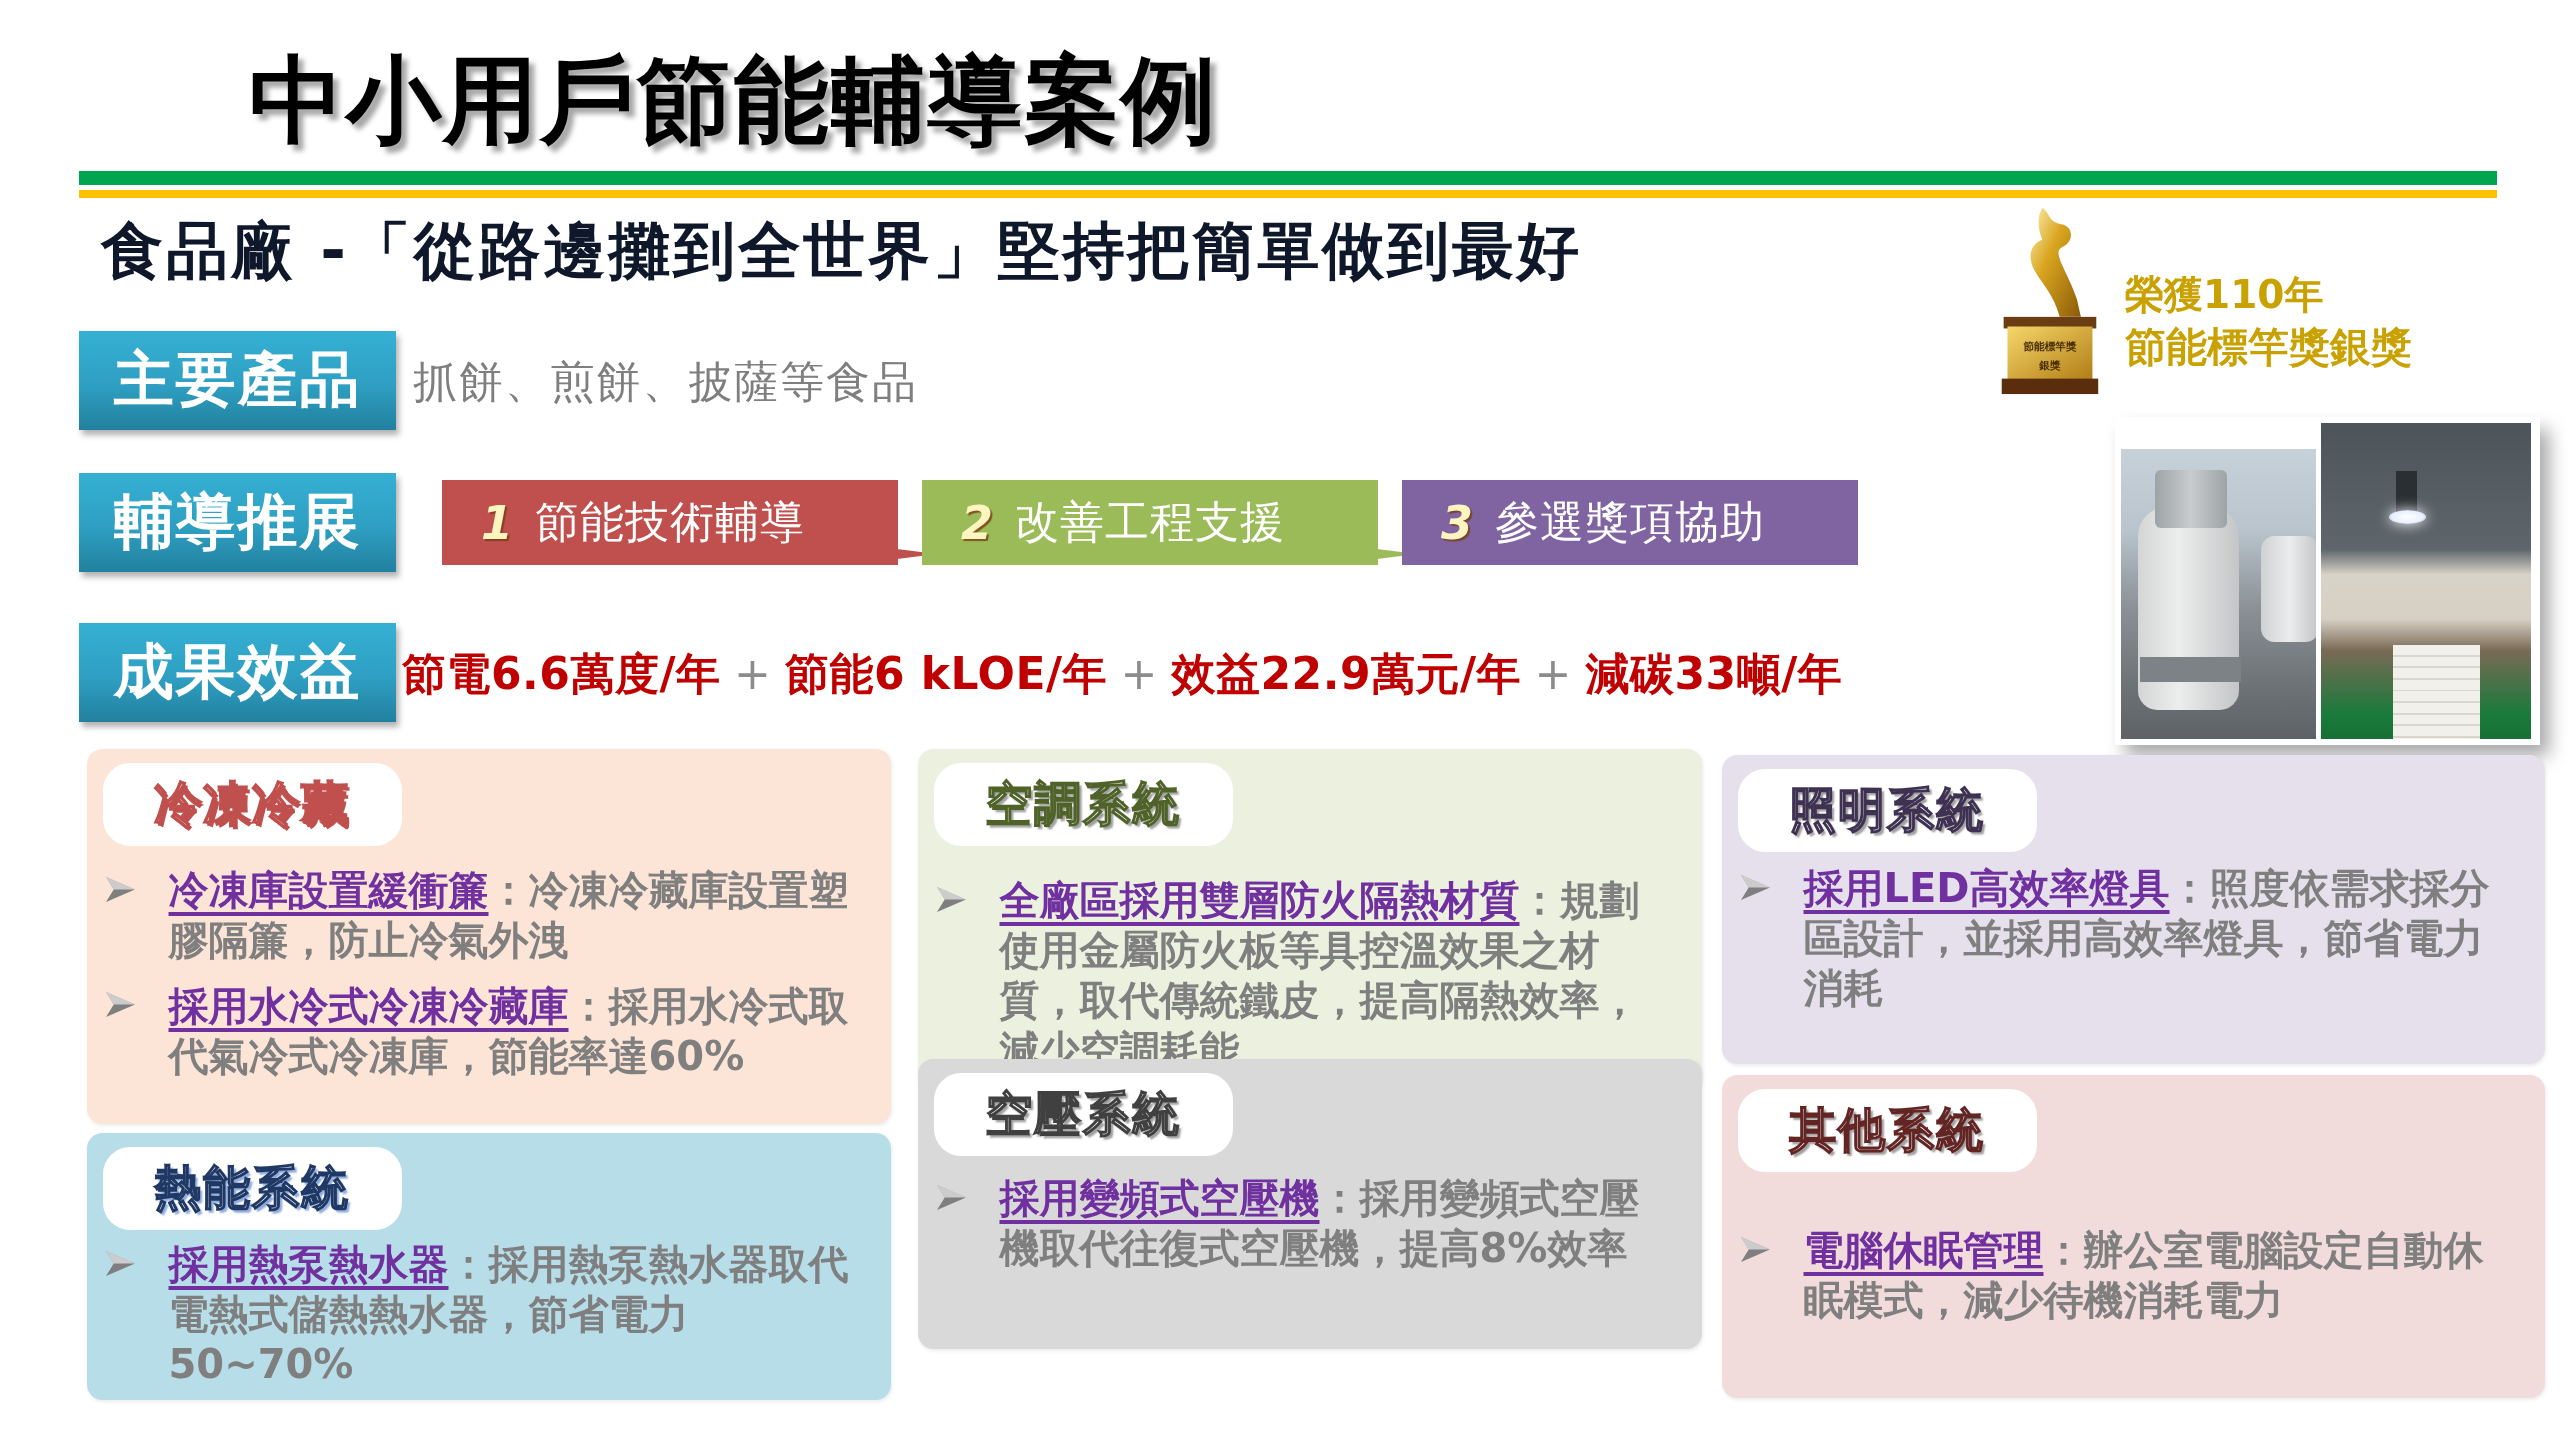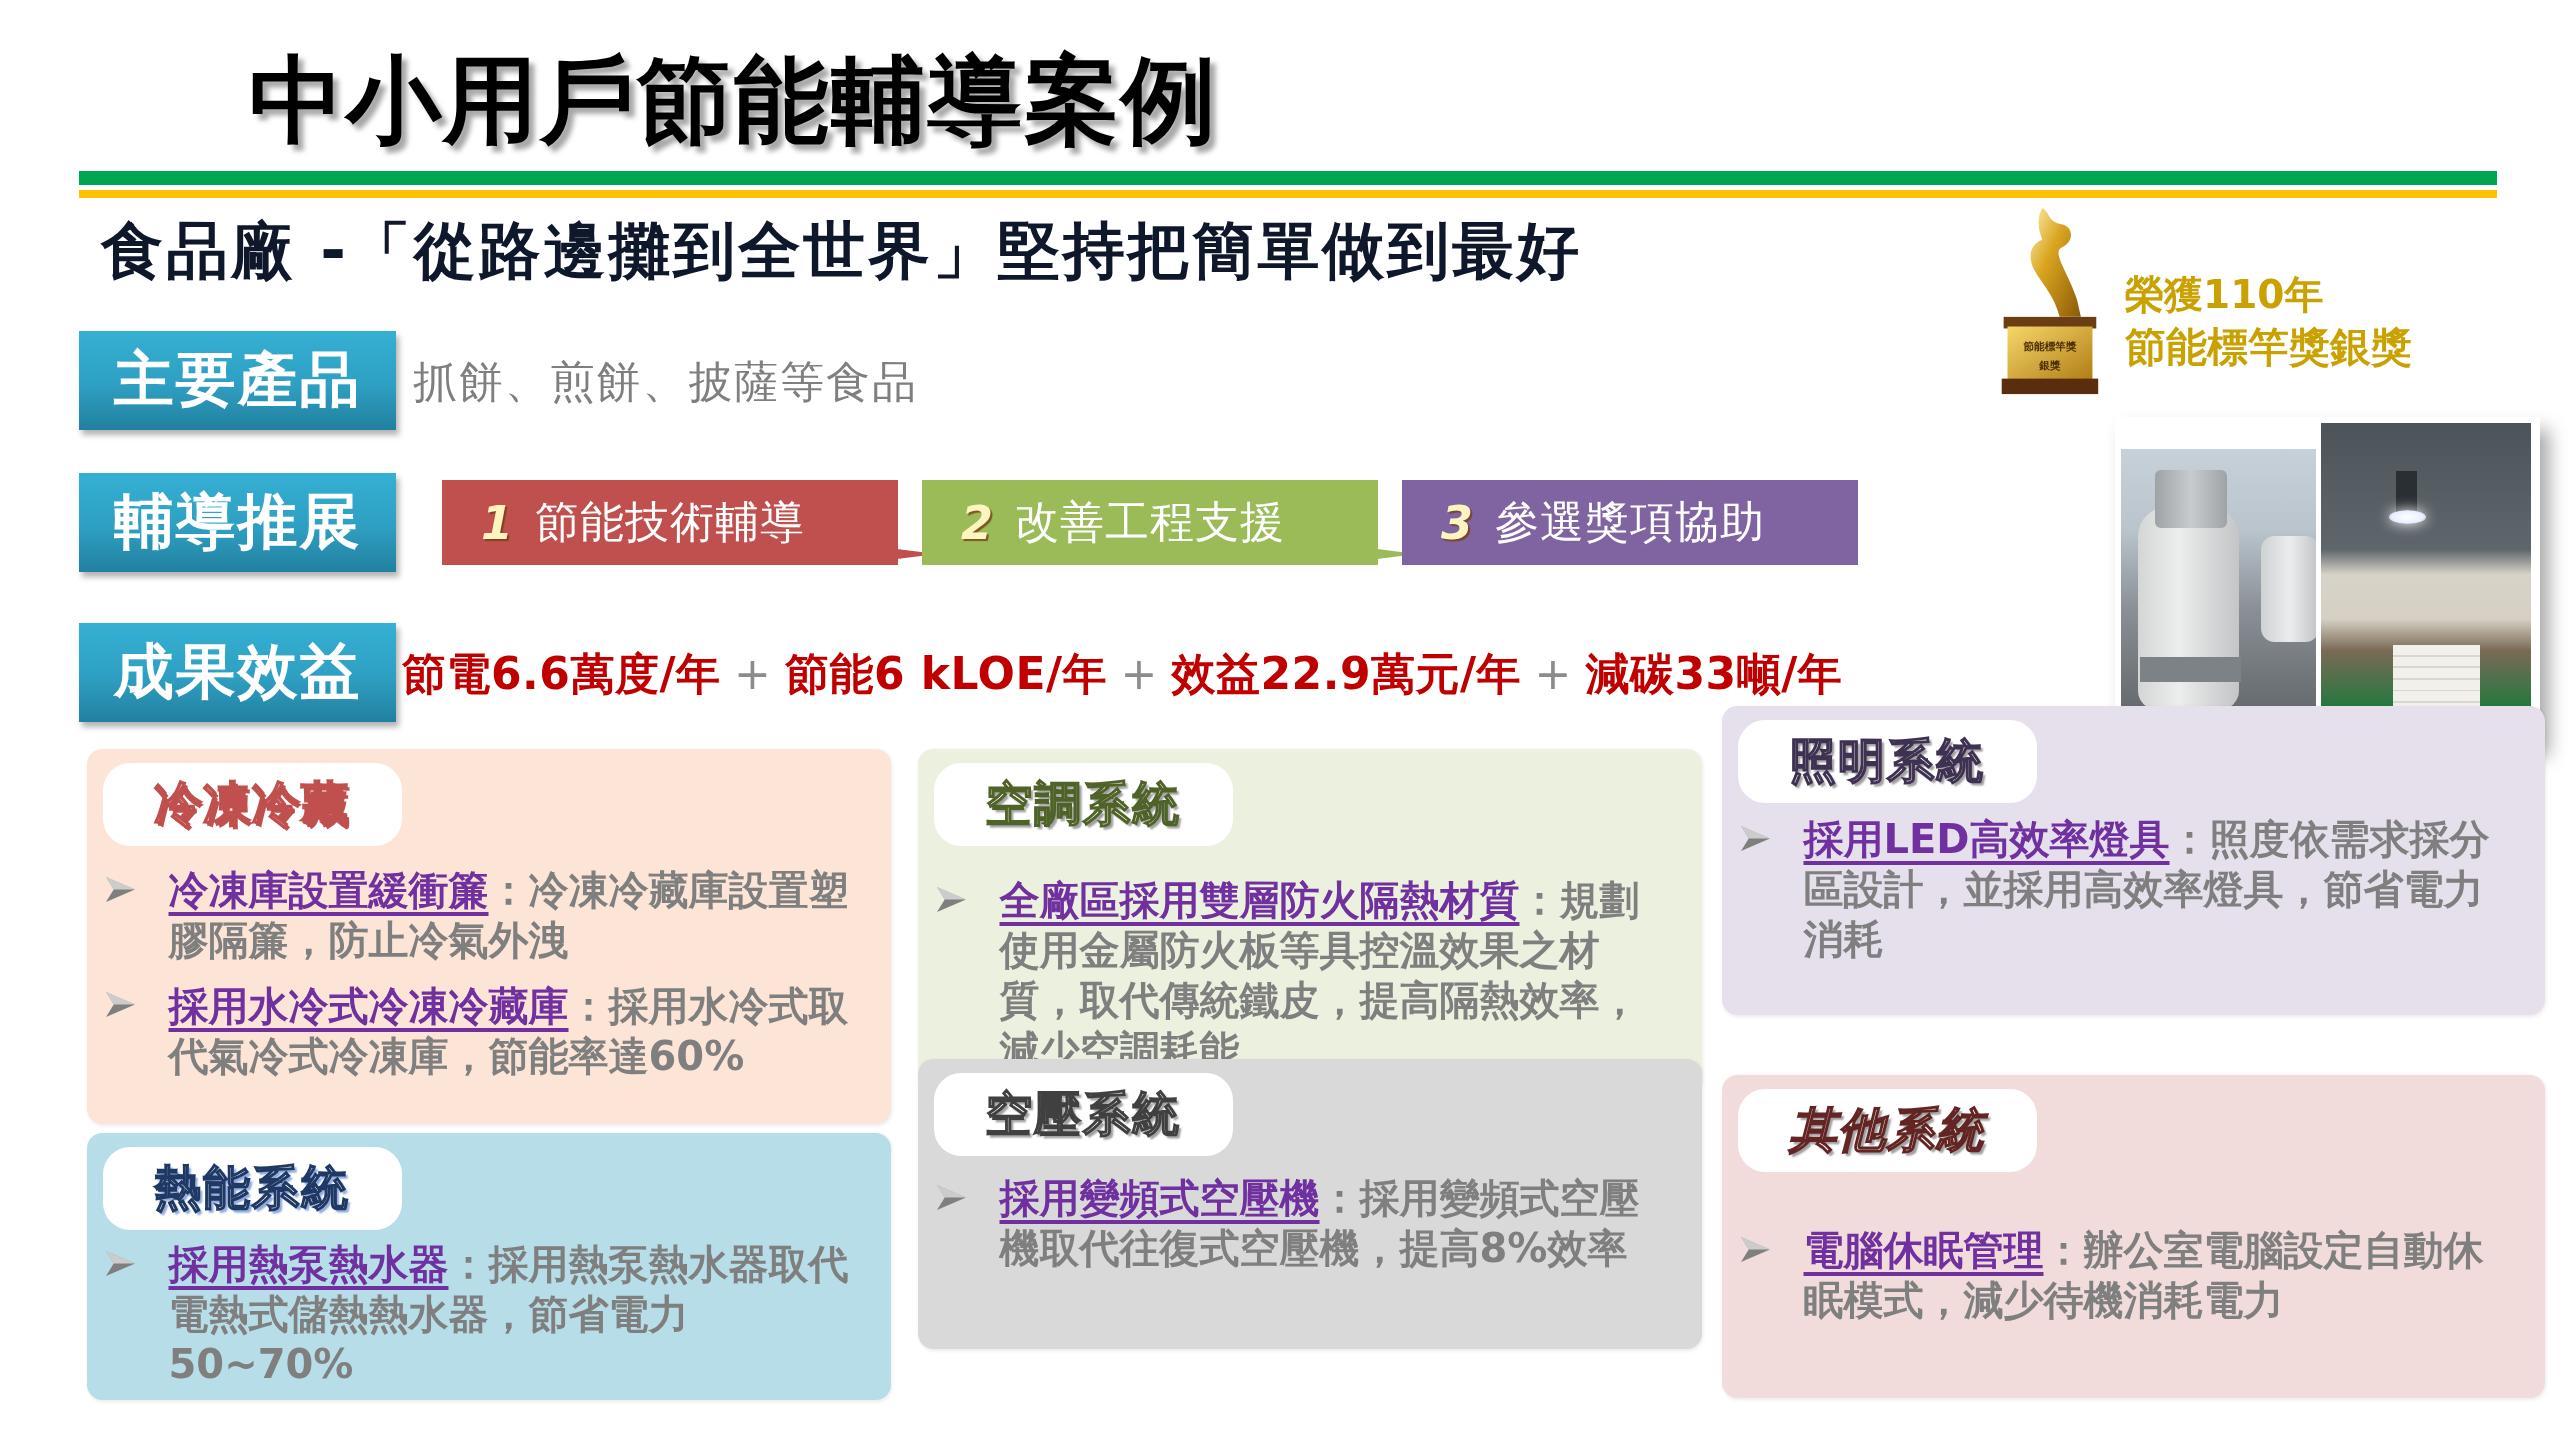--- a/index.html
+++ b/index.html
@@ -98,34 +98,34 @@
 
   
   .panel {
     position: absolute; border-radius: 15.5px;
     box-shadow: 1px 1.9px 3.9px rgba(0,0,0,0.08);
   }
   .p-cold { left: 87px; top: 749px; width: 804px; height: 375px; background: #fce4d6; }
   .p-heat { left: 87px; top: 1133px; width: 804px; height: 267px; background: #b7dde8; }
   .p-ac { left: 918px; top: 749px; width: 784px; height: 343px; background: #ebf1de; }
   .p-air { left: 918px; top: 1059px; width: 784px; height: 290px; background: #d9d9d9; }
-  .p-light { left: 1722px; top: 706px; width: 823px; height: 309px; background: #e5e0ec; }
+  .p-light { left: 1722px; top: 755px; width: 823px; height: 309px; background: #e5e0ec; }
   .p-other { left: 1722px; top: 1075px; width: 823px; height: 323px; background: #f2dcdb; }
 
   .panel-tag {
     position: absolute; left: 15.5px; top: 13.5px; width: 299px; height: 83px; background: #fff;
     border-radius: 27px; display: flex; align-items: center; justify-content: center;
     font-size: 47px; letter-spacing: 1.9px; color: #fff; font-weight: bold;
   }
   .tag-cold { color: #fff; -webkit-text-stroke: 1.9px #c0504d; text-shadow: 2.9px 2.9px 0 #c0504d; }
   .tag-heat { -webkit-text-stroke: 1.4px #1f3864; text-shadow: 2.9px 2.9px 1.9px #8faadc; }
   .tag-ac { -webkit-text-stroke: 1.4px #4f6228; text-shadow: 2.9px 2.9px 1.9px #a0a0a0; }
   .tag-air { -webkit-text-stroke: 1.4px #404040; text-shadow: 2.9px 2.9px 1.9px #a0a0a0; }
   .tag-light { -webkit-text-stroke: 1.4px #3f3151; text-shadow: 2.9px 2.9px 1.9px #a0a0a0; }
-  .tag-other { -webkit-text-stroke: 1.4px #632523; text-shadow: 2.9px 2.9px 1.9px #a0a0a0; font-style: italic; }
+  .tag-other { -webkit-text-stroke: 1.4px #632523; text-shadow: 2.9px 2.9px 1.9px #a0a0a0; }
 
   .bullet-list { position: absolute; left: 13.5px; right: 25px; }
   .bullet {
     position: relative; padding-left: 68px; font-size: 40px; line-height: 50px; color: #7f7f7f;
     font-weight: bold; margin-bottom: 15.5px;
   }
   .bullet-arrow { position: absolute; left: 3.9px; top: 9.7px; width: 33px; height: 29px; }
   .bullet-key { color: #7030a0; text-decoration: underline; text-decoration-thickness: 3.9px; text-underline-offset: 7.7px; }
   .bullet-sep { color: #7f7f7f; }
 </style>

